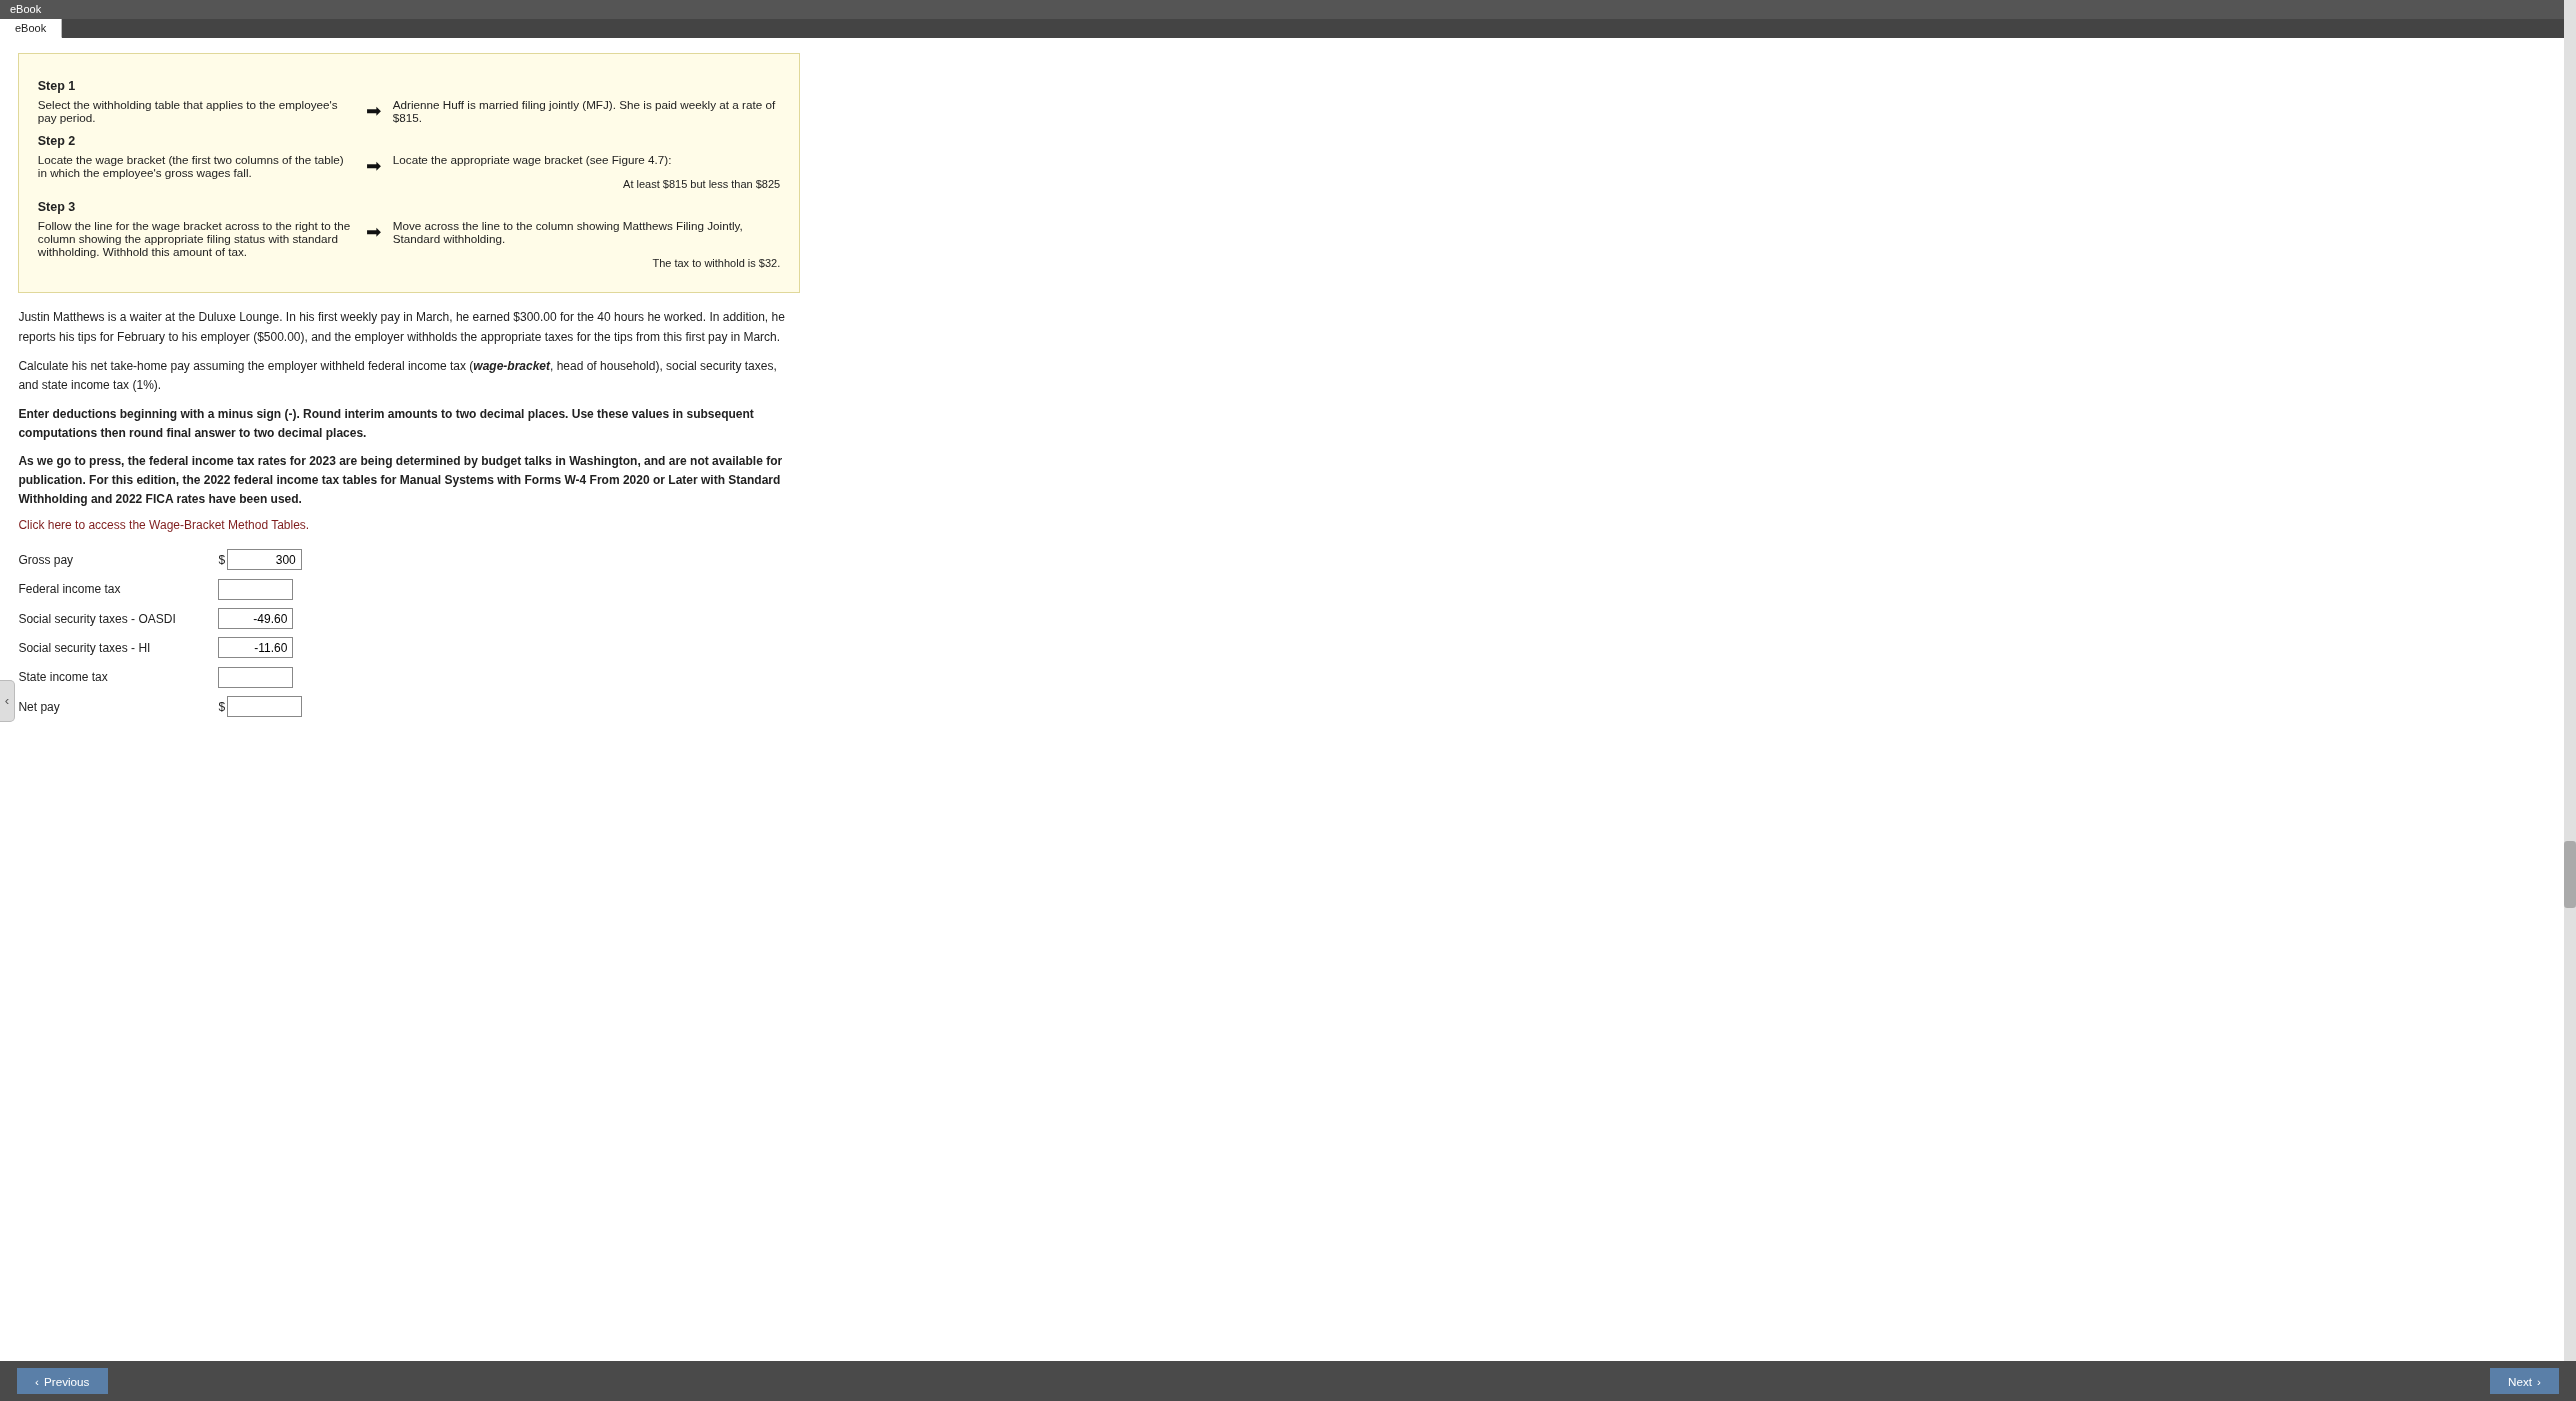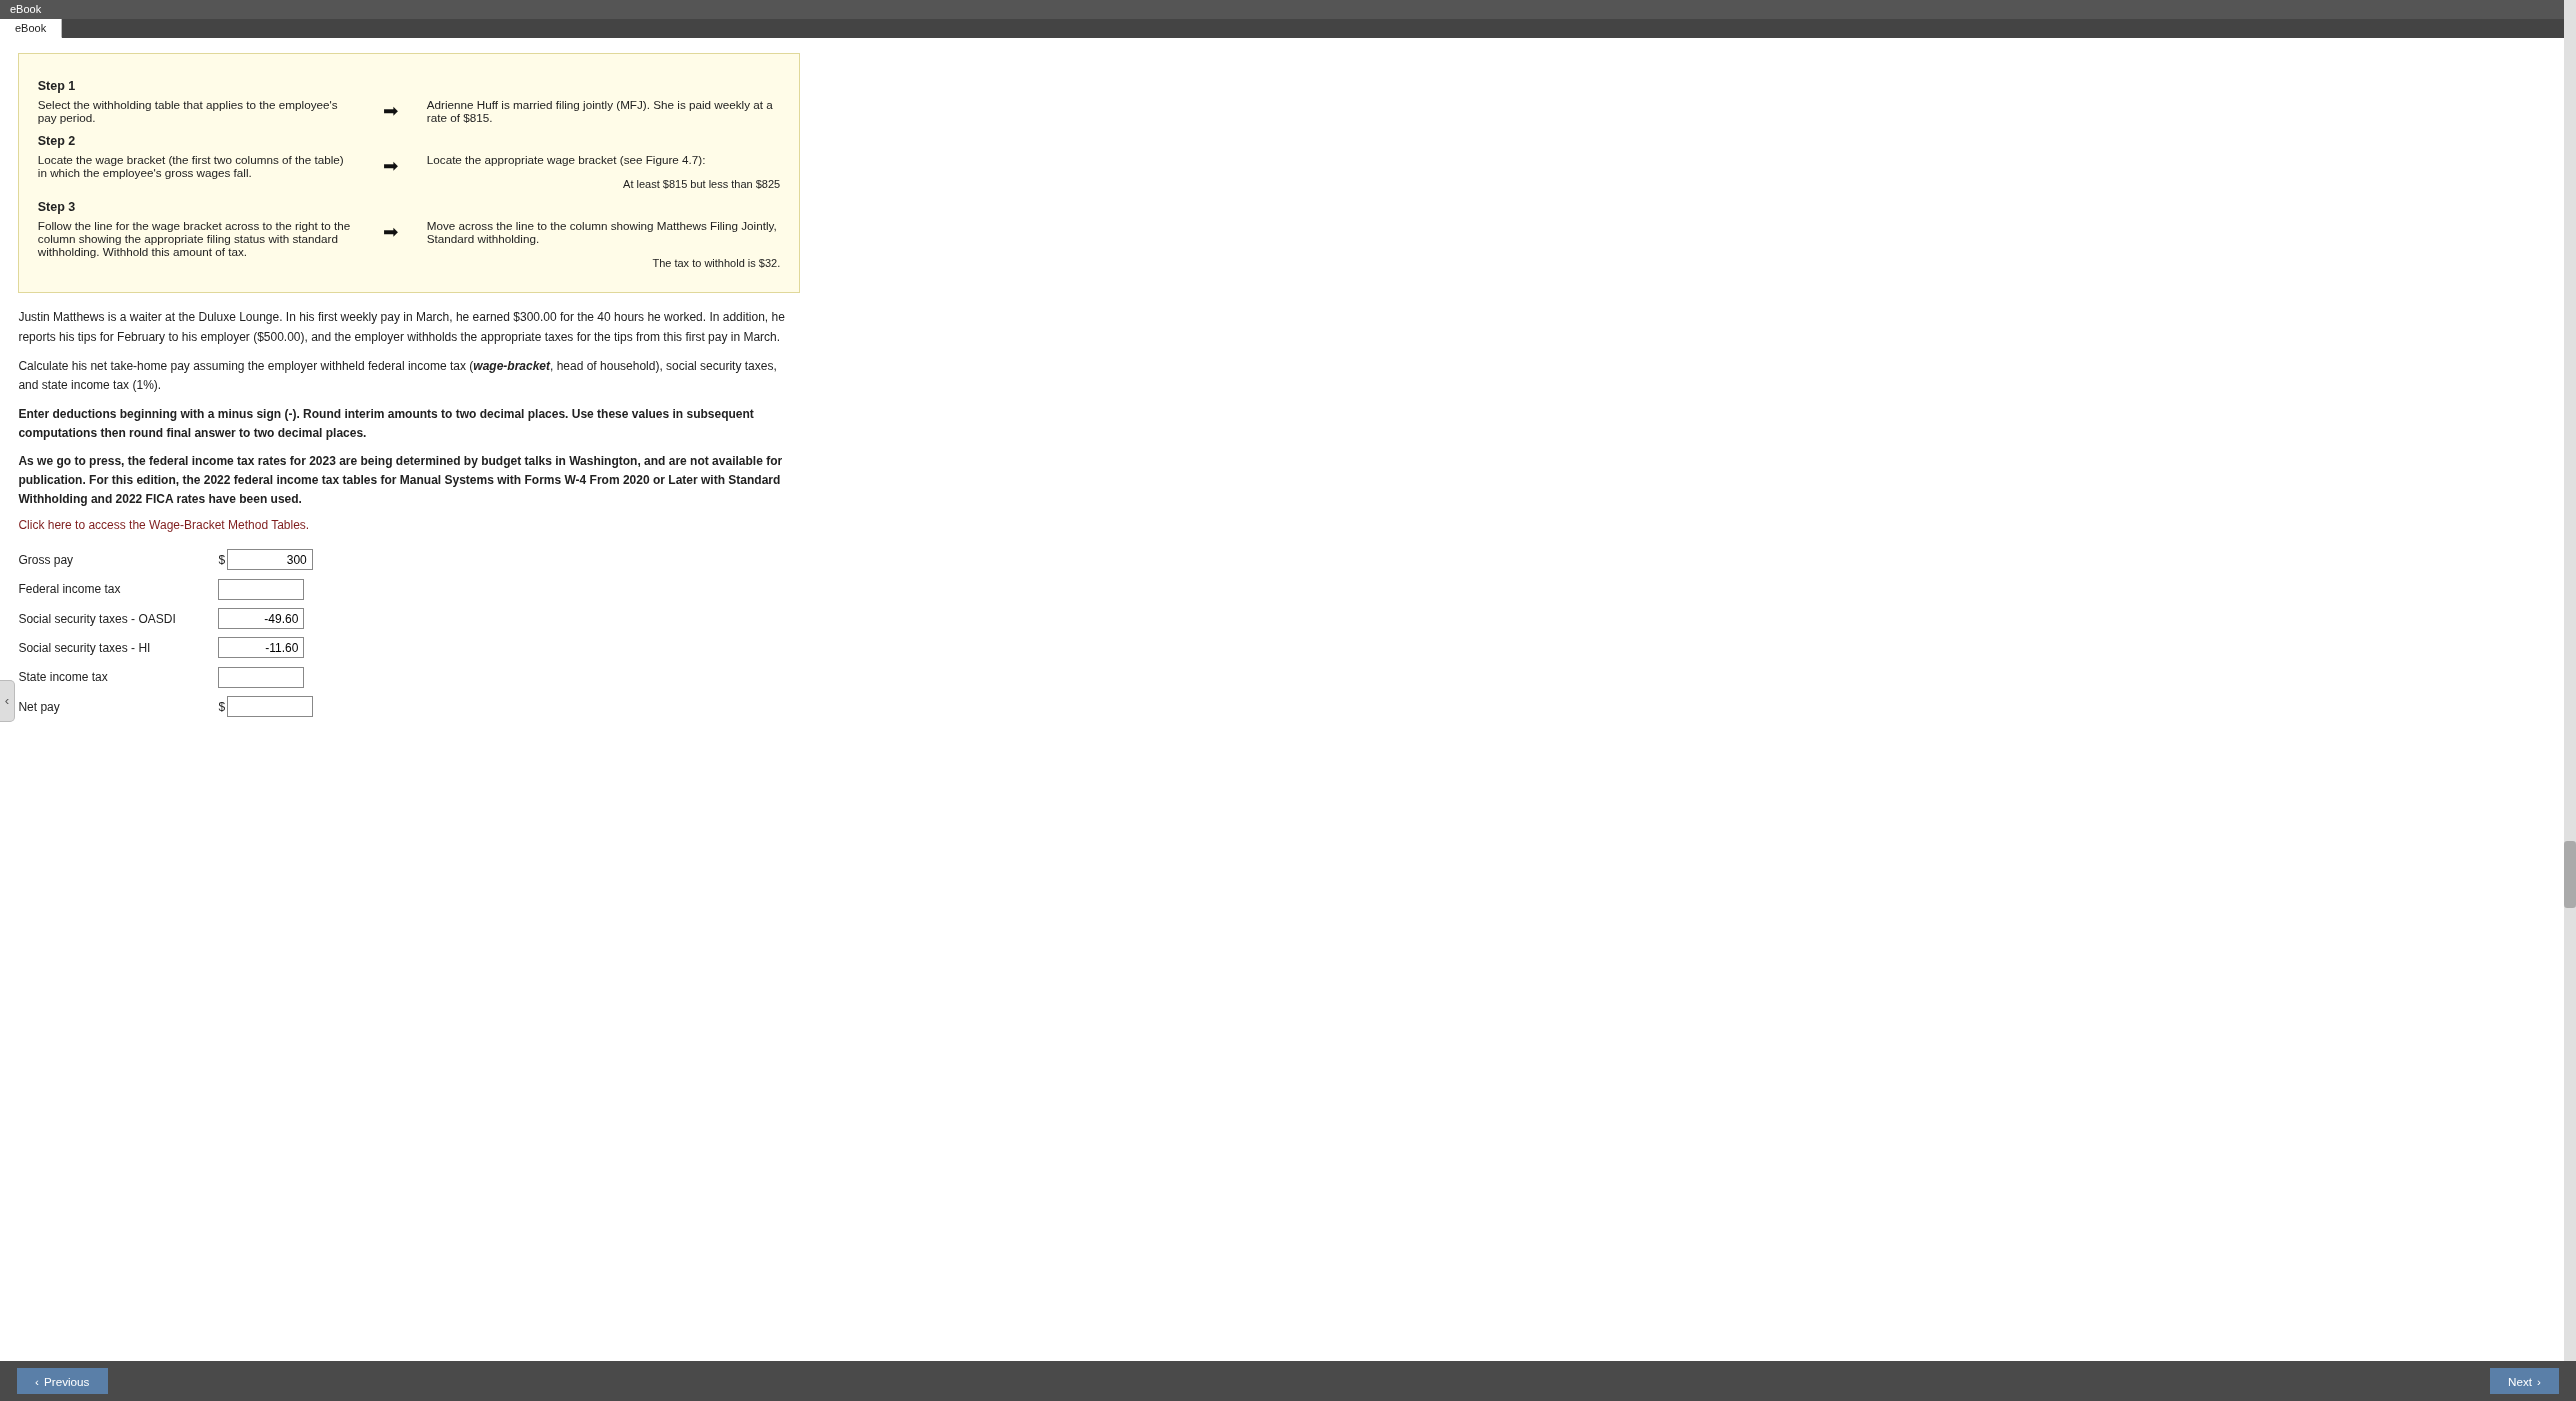--- a/index.html
+++ b/index.html
@@ -49,21 +49,21 @@
     .yellow-box .step-header {
       font-weight: bold;
       font-size: 12.5px;
       margin-top: 10px;
       margin-bottom: 5px;
     }
     .step-row {
       display: flex;
       align-items: flex-start;
       margin-bottom: 8.3px;
-      gap: 21px;
+      gap: 4px;
     }
     .step-left {
       flex: 0 0 317px;
       font-size: 11.7px;
     }
     .arrow {
       font-size: 18.4px;
       color: #111;
       flex: 0 0 30px;
       text-align: center;
@@ -104,21 +104,21 @@
     .form-table tr td {
       padding: 4.2px 6.7px 4.2px 0;
       font-size: 12px;
       vertical-align: middle;
     }
     .form-table input[type="text"] {
       border: 0.8px solid #888;
       padding: 2.5px 5px;
       font-size: 12px;
       text-align: right;
-      width: 86px;
+      width: 75px;
     }
     .input-wrapper {
       display: flex;
       align-items: center;
       gap: 1.7px;
     }
     .dollar-sign {
       font-size: 12px;
     }
     .bottom-bar {

